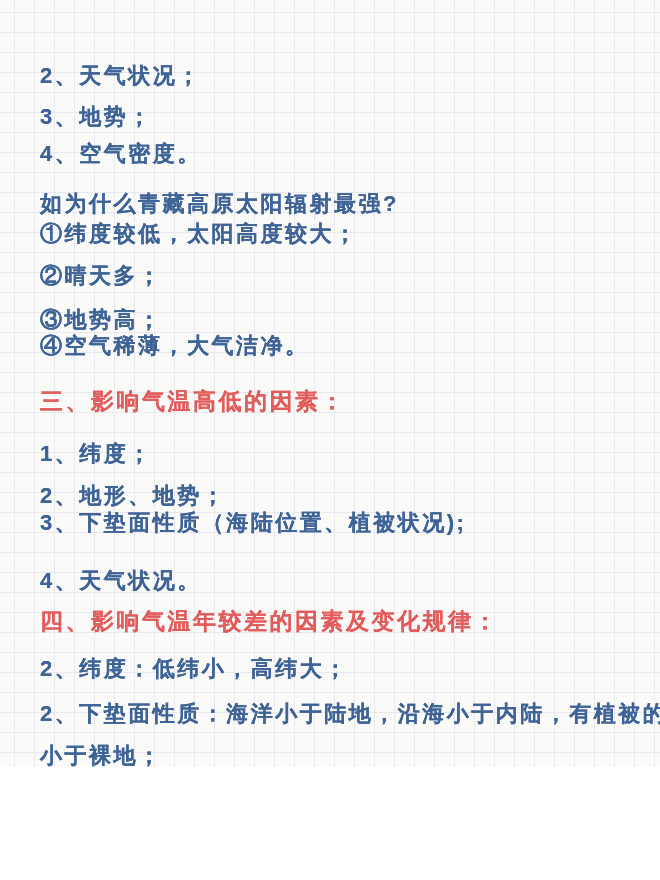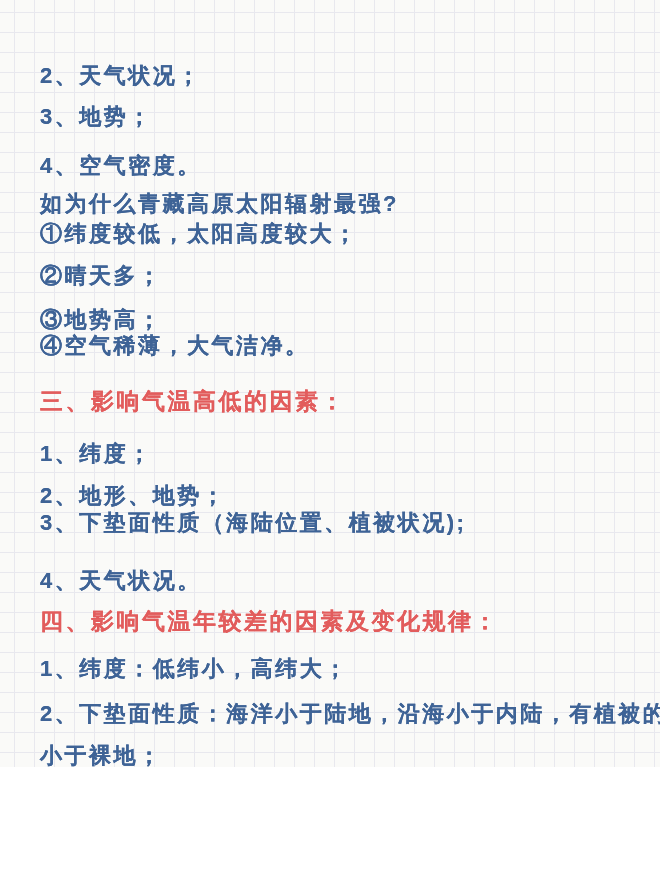--- a/index.html
+++ b/index.html
@@ -48,32 +48,32 @@
     color: var(--footer, #333333);
   }
 </style>
 </head>
 <body>
 
 <div class="paper">
   <main>
     <p class="line" style="top:62px">2、天气状况；</p>
     <p class="line" style="top:103px">3、地势；</p>
-    <p class="line" style="top:152px">4、空气密度。</p>
+    <p class="line" style="top:140px">4、空气密度。</p>
     <p class="line" style="top:190px">如为什么青藏高原太阳辐射最强?</p>
     <p class="line" style="top:220px">①纬度较低，太阳高度较大；</p>
     <p class="line" style="top:262px">②晴天多；</p>
     <p class="line" style="top:306px">③地势高；</p>
     <p class="line" style="top:332px">④空气稀薄，大气洁净。</p>
     <p class="line red" style="top:387px">三、影响气温高低的因素：</p>
     <p class="line" style="top:440px">1、纬度；</p>
     <p class="line" style="top:482px">2、地形、地势；</p>
     <p class="line" style="top:509px">3、下垫面性质（海陆位置、植被状况);</p>
     <p class="line" style="top:567px">4、天气状况。</p>
     <p class="line red" style="top:607px">四、影响气温年较差的因素及变化规律：</p>
-    <p class="line" style="top:655px">1、纬度：低纬小，高纬大；</p>
+    <p class="line" style="top:655px">2、纬度：低纬小，高纬大；</p>
     <p class="line" style="top:700px">2、下垫面性质：海洋小于陆地，沿海小于内陆，有植被的</p>
     <p class="line" style="top:742px">小于裸地；</p>
   </main>
   <footer class="footer">
     <span>第 2 页 共 44 页</span>
   </footer>
 </div>
 
 </body></html>

